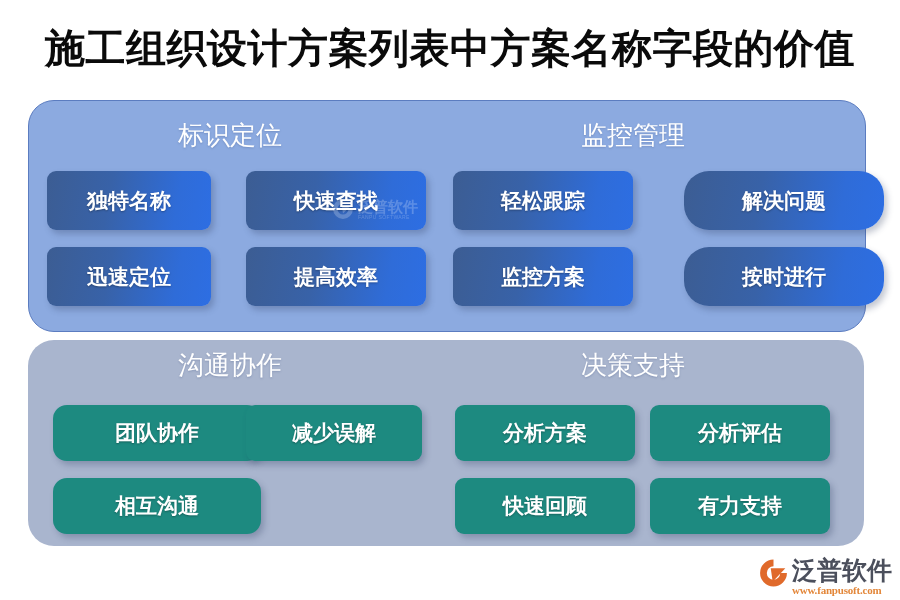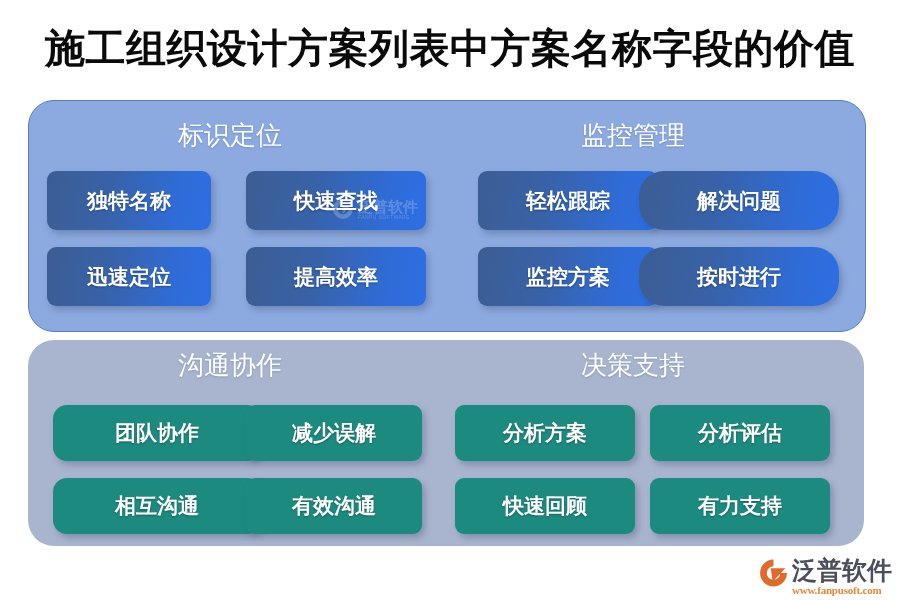--- a/index.html
+++ b/index.html
@@ -95,22 +95,22 @@
   .card-blue {
     background: linear-gradient(100deg, #3c5d93 0%, #3862a8 38%, #2f6cd8 78%, #2d6ee3 100%);
   }
   .card-green {
     background: #1d8a80;
   }
 
   
   .c1 { left: 47px;  width: 164px; }
   .c2 { left: 246px; width: 180px; }
-  .c3 { left: 453px; width: 180px; margin-left: 25px; }
-  .c4 { left: 639px; width: 200px; border-radius: 25px; }
+  .c3 { left: 453px; width: 180px; }
+  .c4 { left: 684px; width: 200px; border-radius: 25px; }
   .r1 { top: 171px;  height: 59px; }
   .r2 { top: 247px;  height: 59px; }
 
   
   .g1 { left: 53px;  width: 208px; border-radius: 14px; }
   .g2 { left: 246px; width: 176px; }
   .g3 { left: 455px; width: 180px; }
   .g4 { left: 650px; width: 180px; }
   .gr1 { top: 405px; height: 56px; }
   .gr2 { top: 478px; height: 56px; }
@@ -219,21 +219,20 @@
   </div>
 
   <div class="panel panel-gray"></div>
 
   <div class="group-heading gh-3">沟通协作</div>
   <div class="group-heading gh-4">决策支持</div>
 
   <div class="card card-green g1 gr1">团队协作</div>
   <div class="card card-green g2 gr1">减少误解</div>
   <div class="card card-green g1 gr2">相互沟通</div>
-  <div class="card card-green g2 gr2">有效沟通</div>
 
   <div class="card card-green g3 gr1">分析方案</div>
   <div class="card card-green g4 gr1">分析评估</div>
   <div class="card card-green g4 gr2">有力支持</div>
   <div class="card card-green g3 gr2">快速回顾</div>
 
   <div class="logo">
     <svg class="logo-mark" viewBox="0 0 40 38">
       <path d="M20 2 A17 17 0 1 0 37 19 L28.5 19 A8.5 8.5 0 1 1 20 10.5 Z" fill="#e06a2b"></path>
       <path d="M16.5 13 L35 13 L19 30 Z" fill="#e06a2b"></path>

